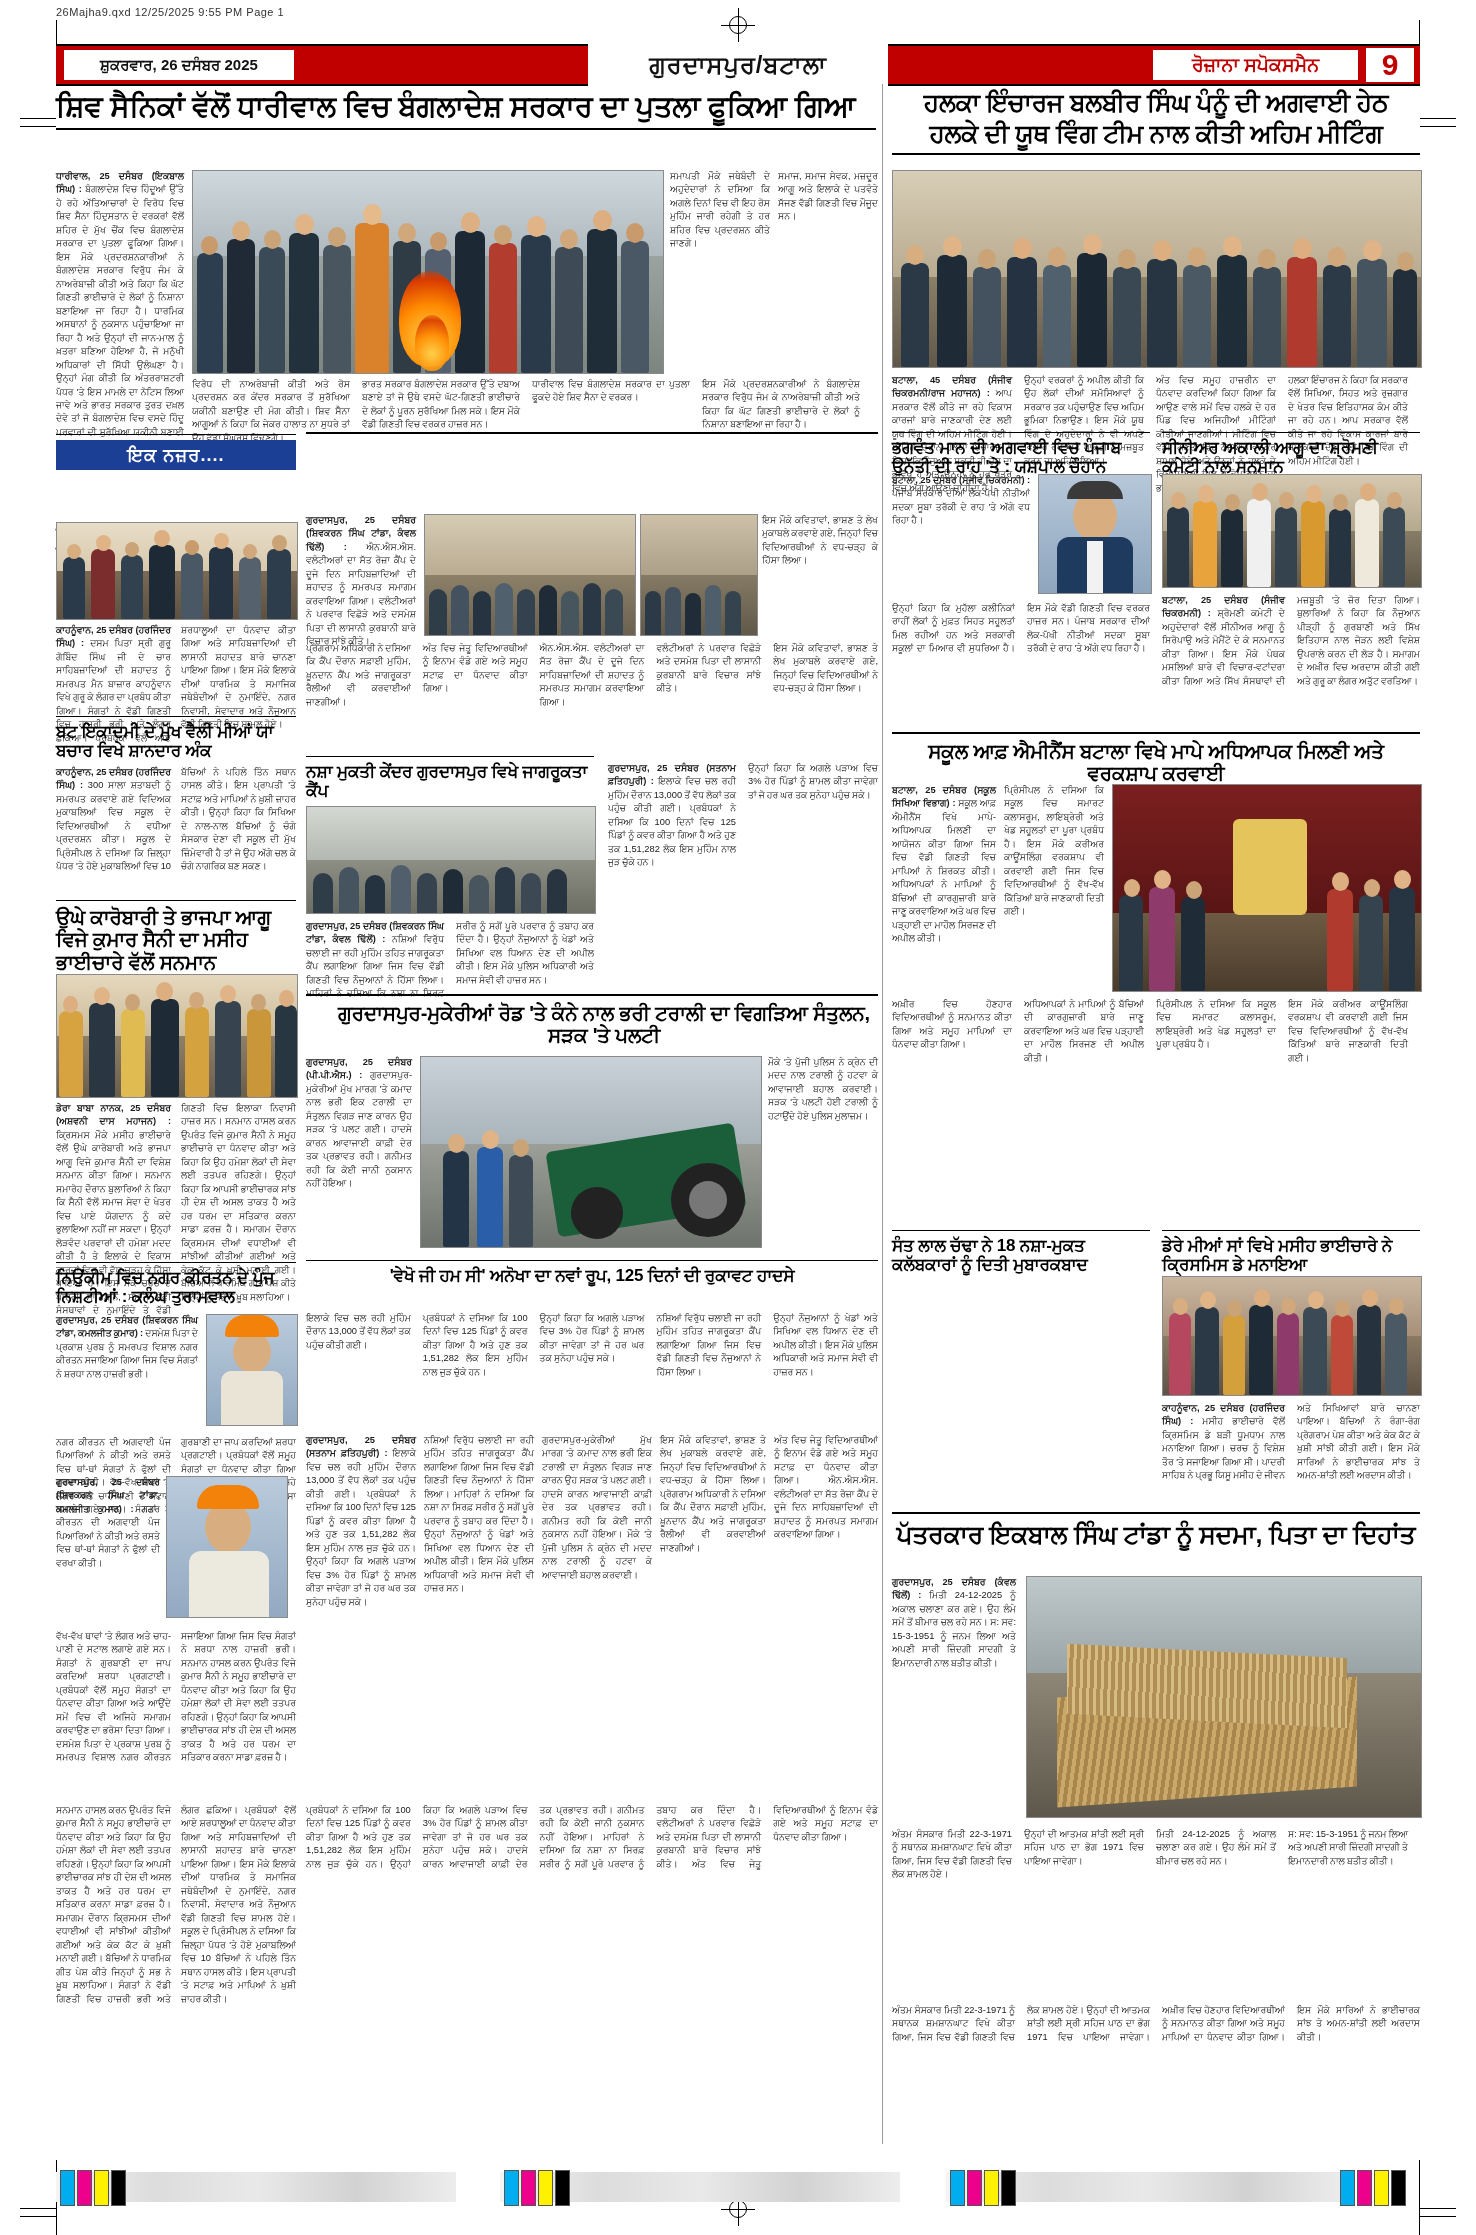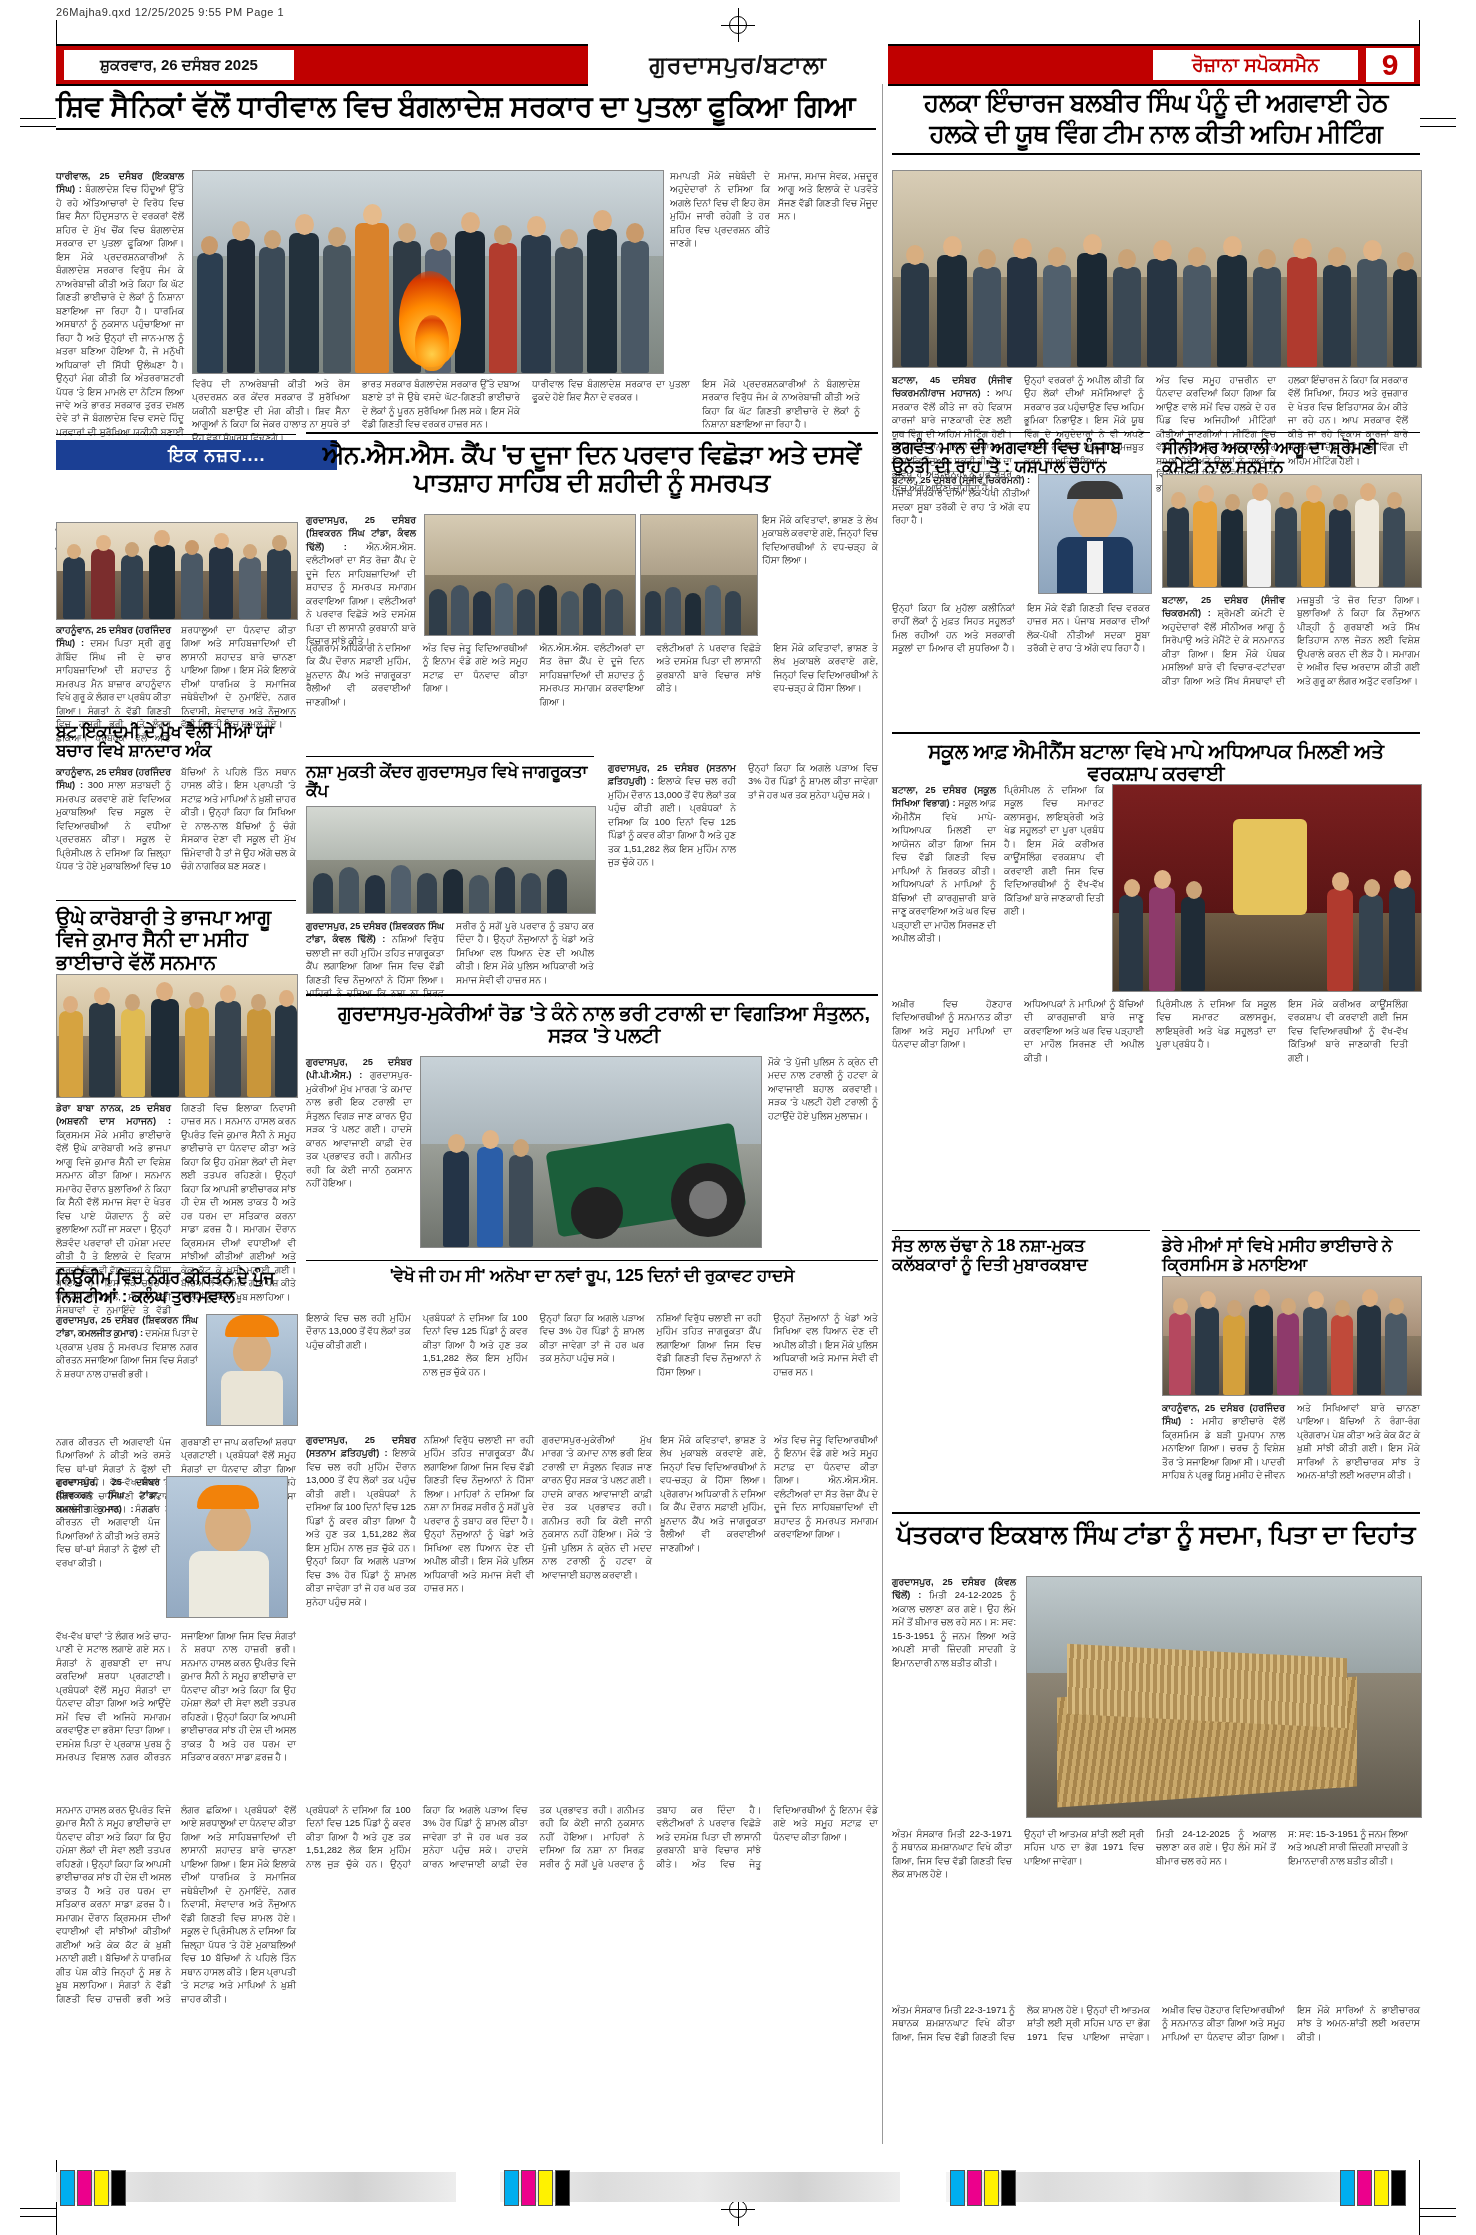--- a/index.html
+++ b/index.html
@@ -48,21 +48,21 @@
   .photo .ph-ground{position:absolute;left:0;right:0;bottom:0;height:58%;background:linear-gradient(#9aa3a0,#7d8580);}
   .crowd{position:absolute;bottom:0;left:0;right:0;height:78%;}
   .fig{position:absolute;bottom:0;border-radius:7px 7px 2px 2px;}
   .head{position:absolute;border-radius:50%;}
   .flame{position:absolute;background:radial-gradient(circle at 50% 70%,#ffd24d 0%,#ff8a00 45%,#d83a00 80%,rgba(216,58,0,0) 100%);border-radius:50% 50% 45% 45%;}
   .indoor .ph-sky{background:linear-gradient(#e8ddc8,#d8c9ad);height:50%;}
   .indoor .ph-ground{background:linear-gradient(#7a6a55,#5d5142);height:50%;}
   .portrait{background:linear-gradient(#c9d7e4,#9db2c6);}
 
   
-  .bluebar{background:#1b3f94;color:#fff;font-weight:bold;display:flex;align-items:center;justify-content:center;letter-spacing:1px;padding-left:41px;}
+  .bluebar{background:#1b3f94;color:#fff;font-weight:bold;display:flex;align-items:center;justify-content:center;letter-spacing:1px;}
 
   
   .cmyk{position:absolute;height:34px;display:flex;}
   .cmyk i{display:block;width:13px;height:34px;border:1px solid #555;margin-right:2px;}
   .grayramp{position:absolute;height:30px;background:linear-gradient(90deg,#f4f4f4,#dcdcdc,#e9e9e9,#d2d2d2,#ededed);}
 
   .col-rule{position:absolute;width:1px;background:#999;}
 </style>
 </head>
 <body>
@@ -273,23 +273,20 @@
       <span class="dateline">ਗੁਰਦਾਸਪੁਰ, 25 ਦਸੰਬਰ (ਸ਼ਿਵਕਰਨ ਸਿੰਘ ਟਾਂਡਾ, ਕਮਲਜੀਤ ਕੁਮਾਰ) :</span>
       <span>ਦਸਮੇਸ਼ ਪਿਤਾ ਦੇ ਪ੍ਰਕਾਸ਼ ਪੁਰਬ ਨੂੰ ਸਮਰਪਤ ਵਿਸ਼ਾਲ ਨਗਰ ਕੀਰਤਨ ਸਜਾਇਆ ਗਿਆ ਜਿਸ ਵਿਚ ਸੰਗਤਾਂ ਨੇ ਸ਼ਰਧਾ ਨਾਲ ਹਾਜ਼ਰੀ ਭਰੀ।</span>
     </div>
     <div class="body-txt" style="position:absolute;left:0;top:1392px;width:240px;column-count:2;column-gap:10px;">
       <span>ਨਗਰ ਕੀਰਤਨ ਦੀ ਅਗਵਾਈ ਪੰਜ ਪਿਆਰਿਆਂ ਨੇ ਕੀਤੀ ਅਤੇ ਰਸਤੇ ਵਿਚ ਥਾਂ-ਥਾਂ ਸੰਗਤਾਂ ਨੇ ਫੁੱਲਾਂ ਦੀ ਵਰਖਾ ਕੀਤੀ।</span>
       <span>ਵੱਖ-ਵੱਖ ਥਾਵਾਂ 'ਤੇ ਲੰਗਰ ਅਤੇ ਚਾਹ-ਪਾਣੀ ਦੇ ਸਟਾਲ ਲਗਾਏ ਗਏ ਸਨ। ਸੰਗਤਾਂ ਨੇ ਗੁਰਬਾਣੀ ਦਾ ਜਾਪ ਕਰਦਿਆਂ ਸ਼ਰਧਾ ਪ੍ਰਗਟਾਈ।</span>
       <span>ਪ੍ਰਬੰਧਕਾਂ ਵੱਲੋਂ ਸਮੂਹ ਸੰਗਤਾਂ ਦਾ ਧੰਨਵਾਦ ਕੀਤਾ ਗਿਆ ਅਤੇ ਆਉਂਦੇ ਸਮੇਂ ਵਿਚ ਵੀ ਅਜਿਹੇ ਸਮਾਗਮ ਕਰਵਾਉਣ ਦਾ ਭਰੋਸਾ ਦਿਤਾ ਗਿਆ।</span>
     </div>
 
     <div class="rule" style="position:absolute;left:250px;top:388px;width:572px;"></div>
-    <div style="position:absolute;left:250px;top:396px;width:572px;text-align:center;">
-      <div class="hl hl-lg">ਐਨ.ਐਸ.ਐਸ. ਕੈਂਪ 'ਚ ਦੂਜਾ ਦਿਨ ਪਰਵਾਰ ਵਿਛੋੜਾ ਅਤੇ ਦਸਵੇਂ ਪਾਤਸ਼ਾਹ ਸਾਹਿਬ ਦੀ ਸ਼ਹੀਦੀ ਨੂੰ ਸਮਰਪਤ</div>
-    </div>
 
     <div class="body-txt" style="position:absolute;left:250px;top:470px;width:110px;">
       <span class="dateline">ਗੁਰਦਾਸਪੁਰ, 25 ਦਸੰਬਰ (ਸ਼ਿਵਕਰਨ ਸਿੰਘ ਟਾਂਡਾ, ਕੰਵਲ ਢਿੱਲੋਂ) :</span>
       <span>ਐਨ.ਐਸ.ਐਸ. ਵਲੰਟੀਅਰਾਂ ਦਾ ਸੱਤ ਰੋਜ਼ਾ ਕੈਂਪ ਦੇ ਦੂਜੇ ਦਿਨ ਸਾਹਿਬਜ਼ਾਦਿਆਂ ਦੀ ਸ਼ਹਾਦਤ ਨੂੰ ਸਮਰਪਤ ਸਮਾਗਮ ਕਰਵਾਇਆ ਗਿਆ।</span>
       <span>ਵਲੰਟੀਅਰਾਂ ਨੇ ਪਰਵਾਰ ਵਿਛੋੜੇ ਅਤੇ ਦਸਮੇਸ਼ ਪਿਤਾ ਦੀ ਲਾਸਾਨੀ ਕੁਰਬਾਨੀ ਬਾਰੇ ਵਿਚਾਰ ਸਾਂਝੇ ਕੀਤੇ।</span>
     </div>
 
     <div class="photo indoor" style="position:absolute;left:368px;top:470px;width:210px;height:120px;">
       <div class="ph-sky" style="background:linear-gradient(#d6cbb4,#b9ac92);"></div>
       <div class="ph-ground" style="background:linear-gradient(#8c8068,#6a6150);"></div>

